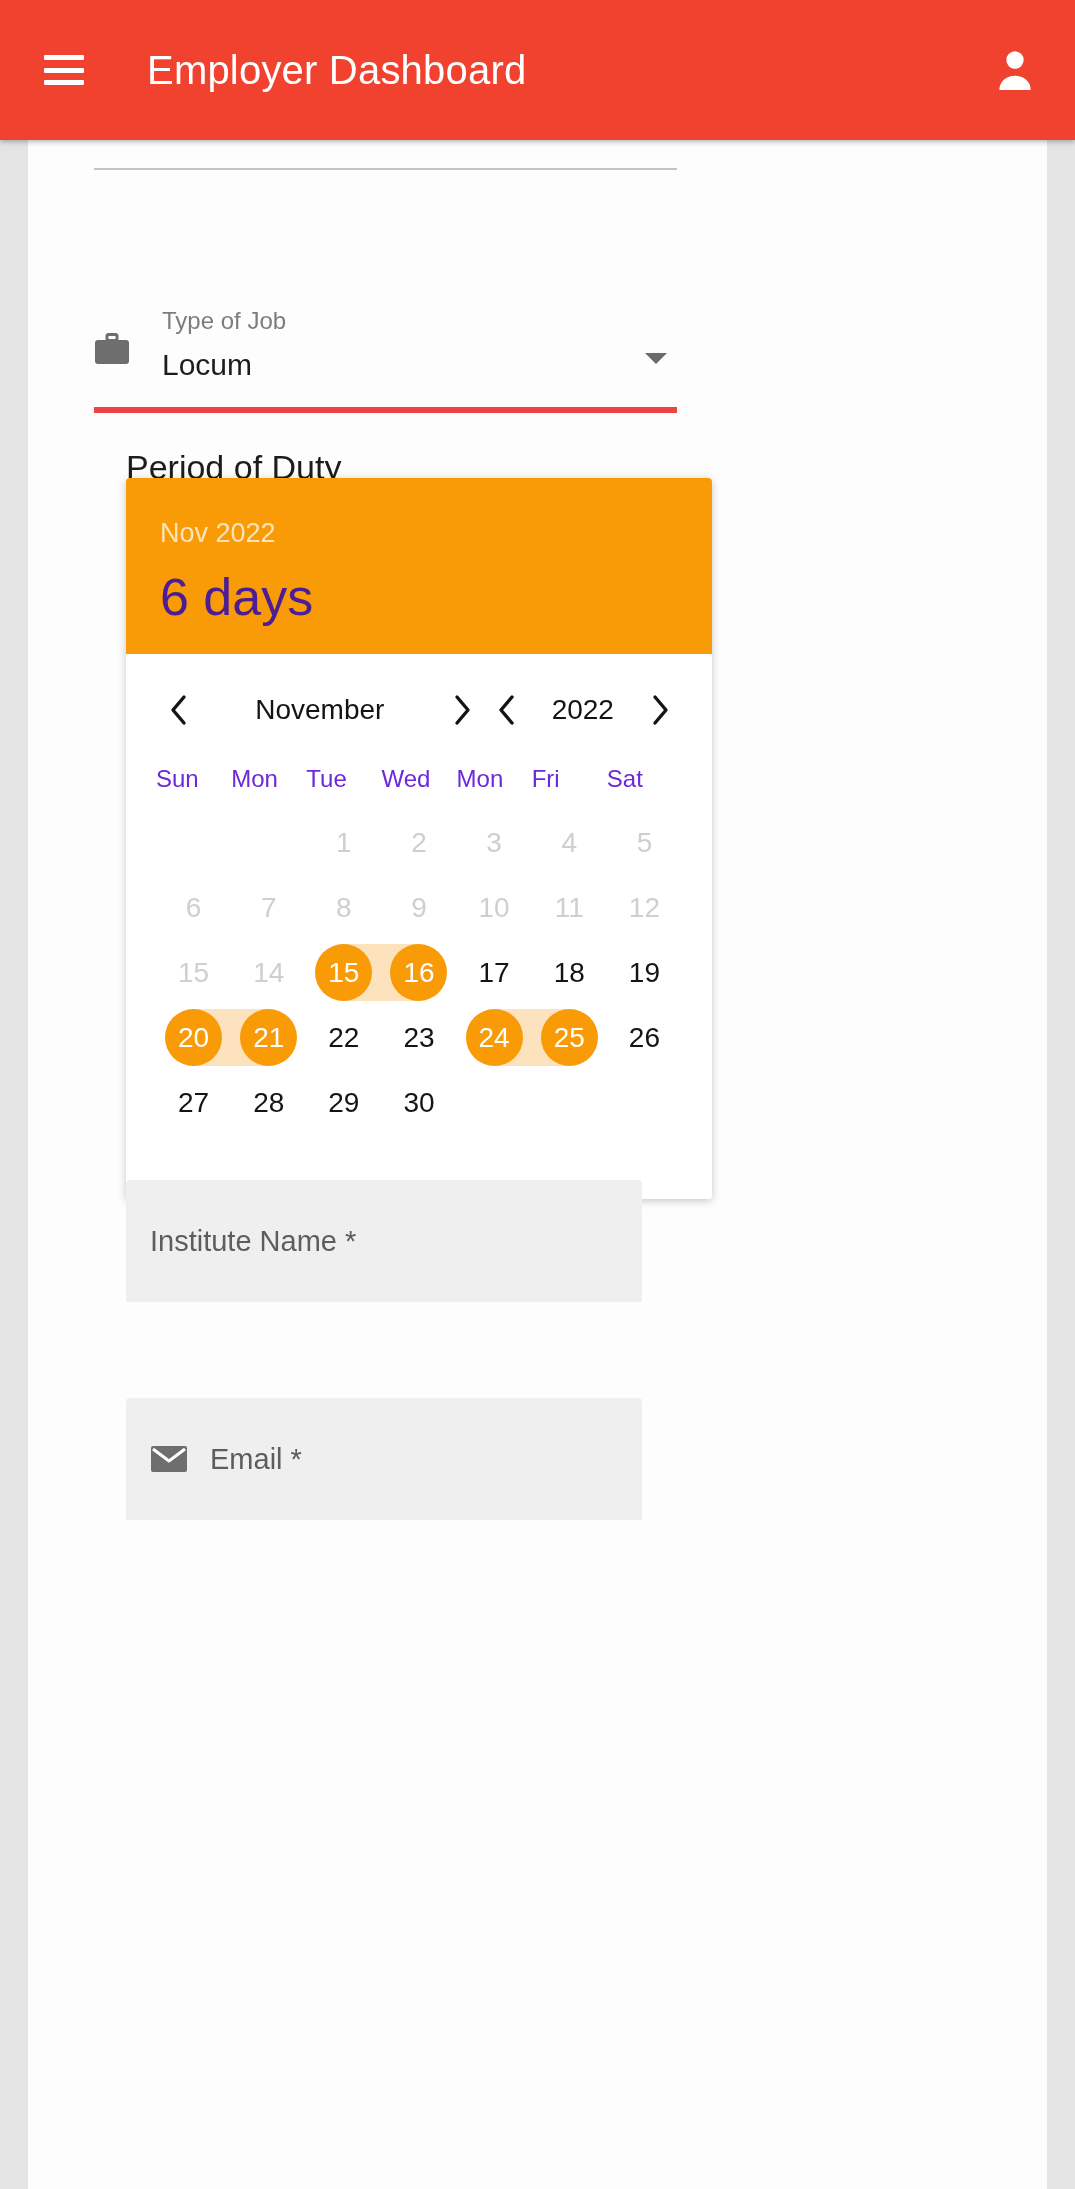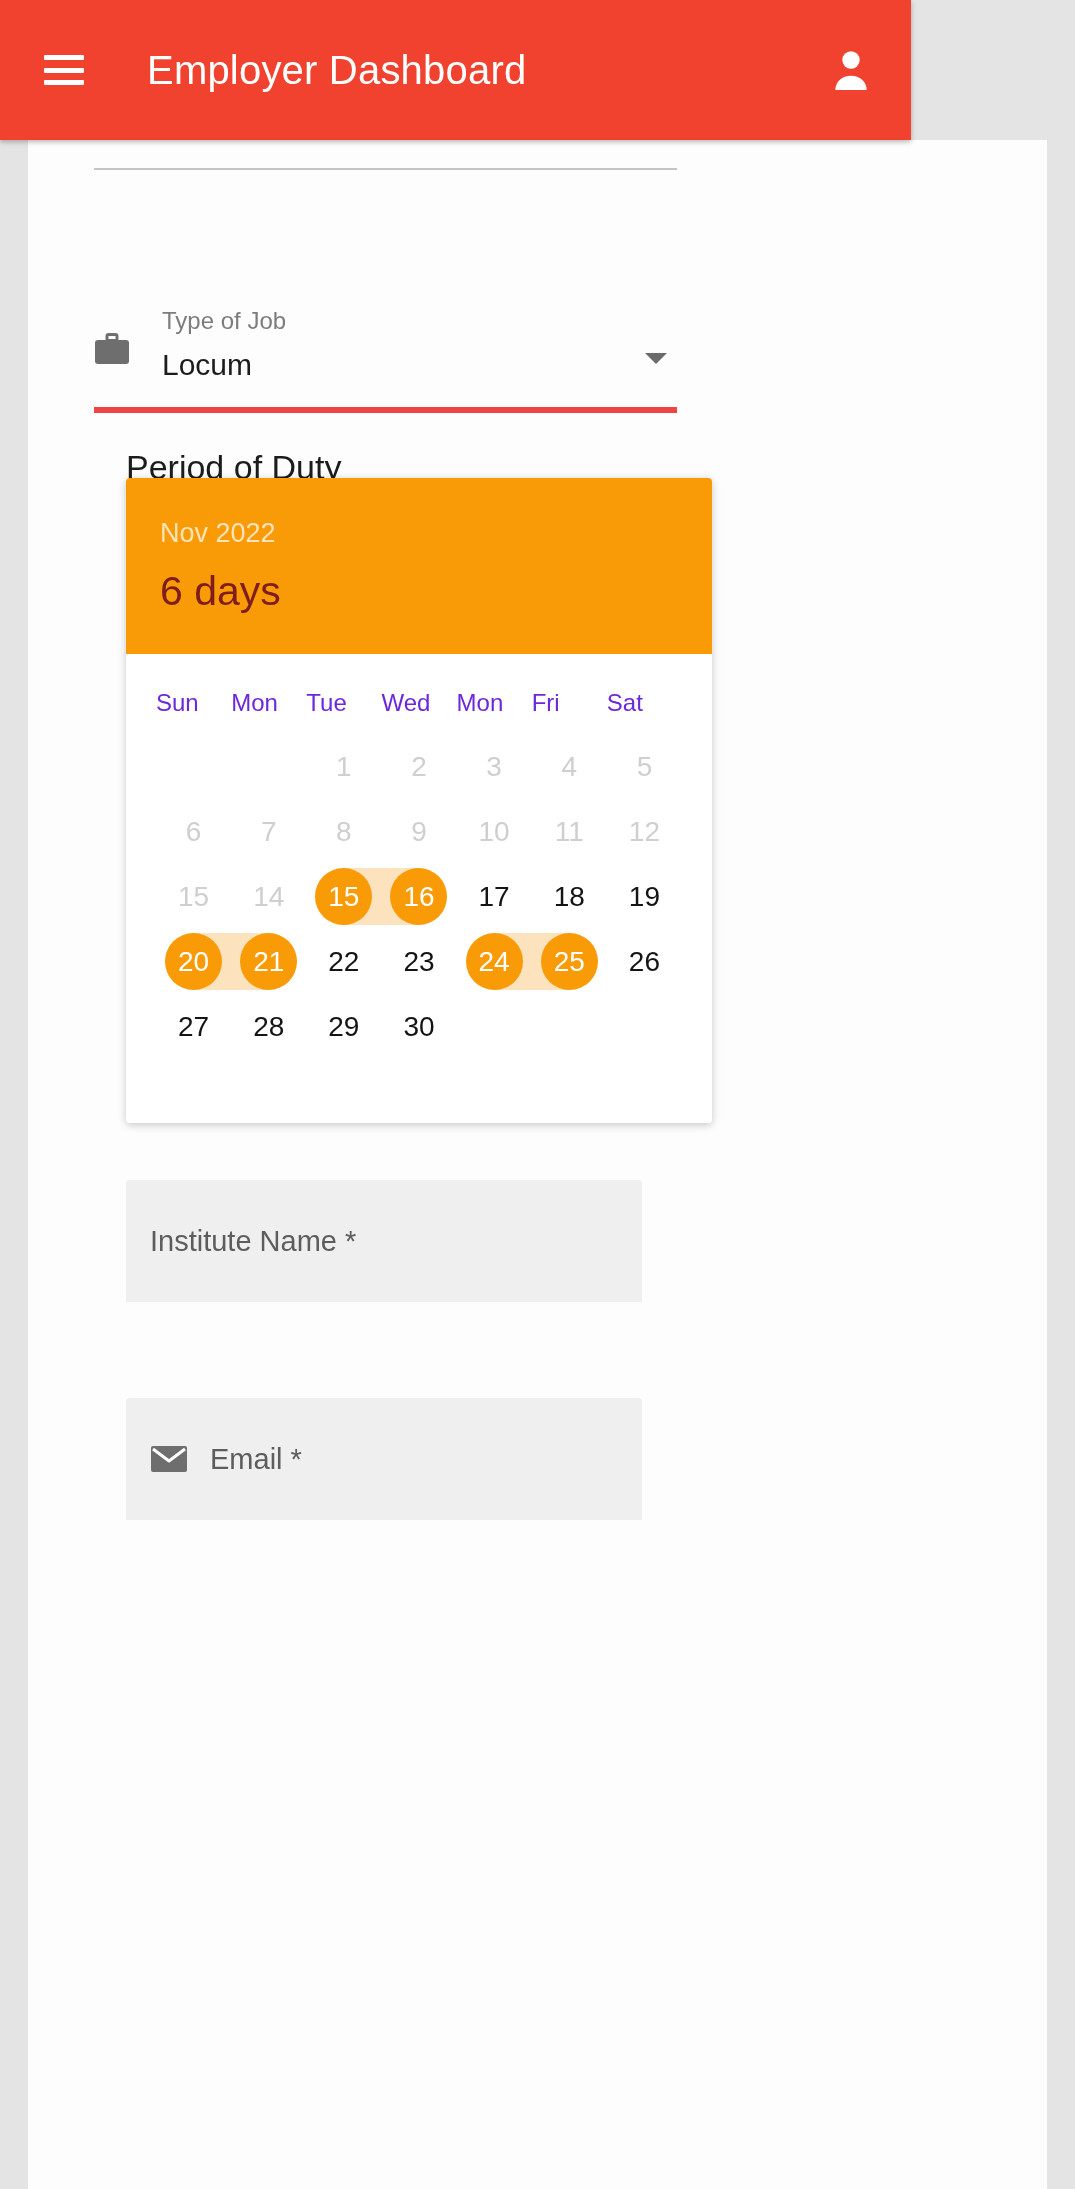--- a/index.html
+++ b/index.html
@@ -14,21 +14,21 @@
     position: relative;
     width: 1075px;
     height: 2189px;
     background: #e4e4e4;
   }
 
   
   .appbar {
     position: absolute;
     top: 0; left: 0;
-    width: 911px;
+    width: 1075px;
     height: 140px;
     background: #f0422f;
     display: flex;
     align-items: center;
     padding: 0 40px 0 44px;
     box-shadow: 0 2px 5px rgba(0,0,0,.28);
     z-index: 20;
   }
   .hamburger {
     width: 40px; height: 30px;
@@ -131,22 +131,22 @@
     height: 176px;
     padding: 42px 0 0 34px;
   }
   .cal-header-month {
     color: rgba(255,255,255,.72);
     font-size: 27px;
     line-height: 1;
     margin-bottom: 24px;
   }
   .cal-header-days {
-    color: #7f1d1d;
-    font-size: 41px;
+    color: #4c1d95;
+    font-size: 52px;
     line-height: 1;
   }
   .cal-body {
     background: #fff;
     padding: 18px 30px 64px 30px;
   }
   .cal-nav {
     display: flex;
     align-items: center;
     height: 76px;
@@ -277,20 +277,48 @@
 
       <div class="cal-card" style="top:338px;">
 
         <div class="cal-header">
           <div class="cal-header-month">Nov 2022</div>
           <div class="cal-header-days">6 days</div>
         </div>
 
         <div class="cal-body">
 
+          <div class="cal-nav">
+            <div class="nav-month">
+              <div class="chev">
+                <svg width="20" height="32" viewBox="0 0 20 32">
+                    <path d="M16 3 L5 16 L16 29" fill="none" stroke="#141414" stroke-width="3.4" stroke-linecap="round" stroke-linejoin="round"></path>
+                  </svg>
+              </div>
+              <div class="nav-text">November</div>
+              <div class="chev">
+                <svg width="20" height="32" viewBox="0 0 20 32">
+                    <path d="M5 3 L16 16 L5 29" fill="none" stroke="#141414" stroke-width="3.4" stroke-linecap="round" stroke-linejoin="round"></path>
+                  </svg>
+              </div>
+            </div>
+            <div class="nav-year">
+              <div class="chev">
+                <svg width="20" height="32" viewBox="0 0 20 32">
+                    <path d="M16 3 L5 16 L16 29" fill="none" stroke="#141414" stroke-width="3.4" stroke-linecap="round" stroke-linejoin="round"></path>
+                  </svg>
+              </div>
+              <div class="nav-text">2022</div>
+              <div class="chev">
+                <svg width="20" height="32" viewBox="0 0 20 32">
+                    <path d="M5 3 L16 16 L5 29" fill="none" stroke="#141414" stroke-width="3.4" stroke-linecap="round" stroke-linejoin="round"></path>
+                  </svg>
+              </div>
+            </div>
+          </div>
 
           <div class="dow-row" id="dow-row">
               <div class="dow">Sun</div>
               <div class="dow">Mon</div>
               <div class="dow">Tue</div>
               <div class="dow">Wed</div>
               <div class="dow">Mon</div>
               <div class="dow">Fri</div>
               <div class="dow">Sat</div>
             </div>

